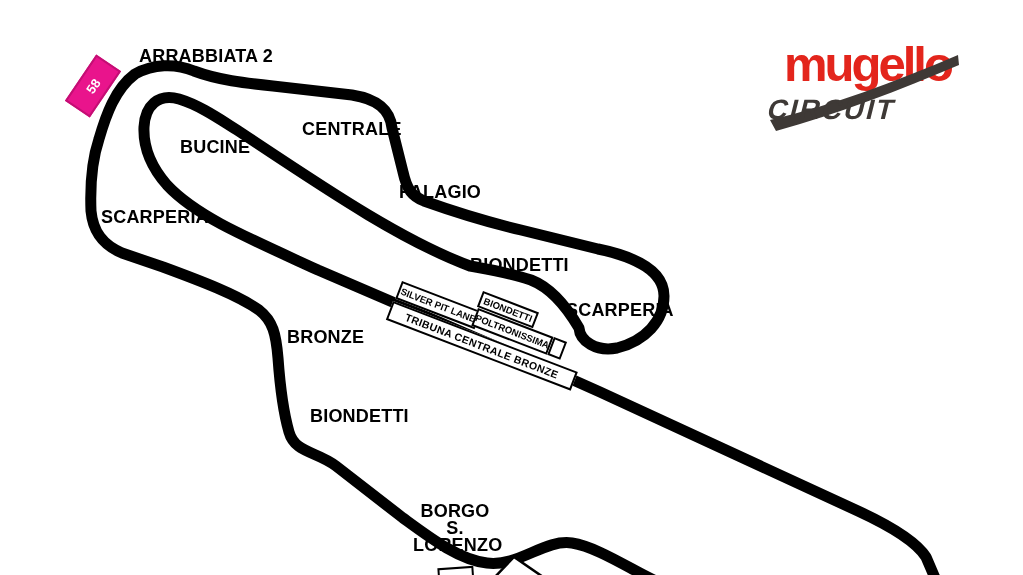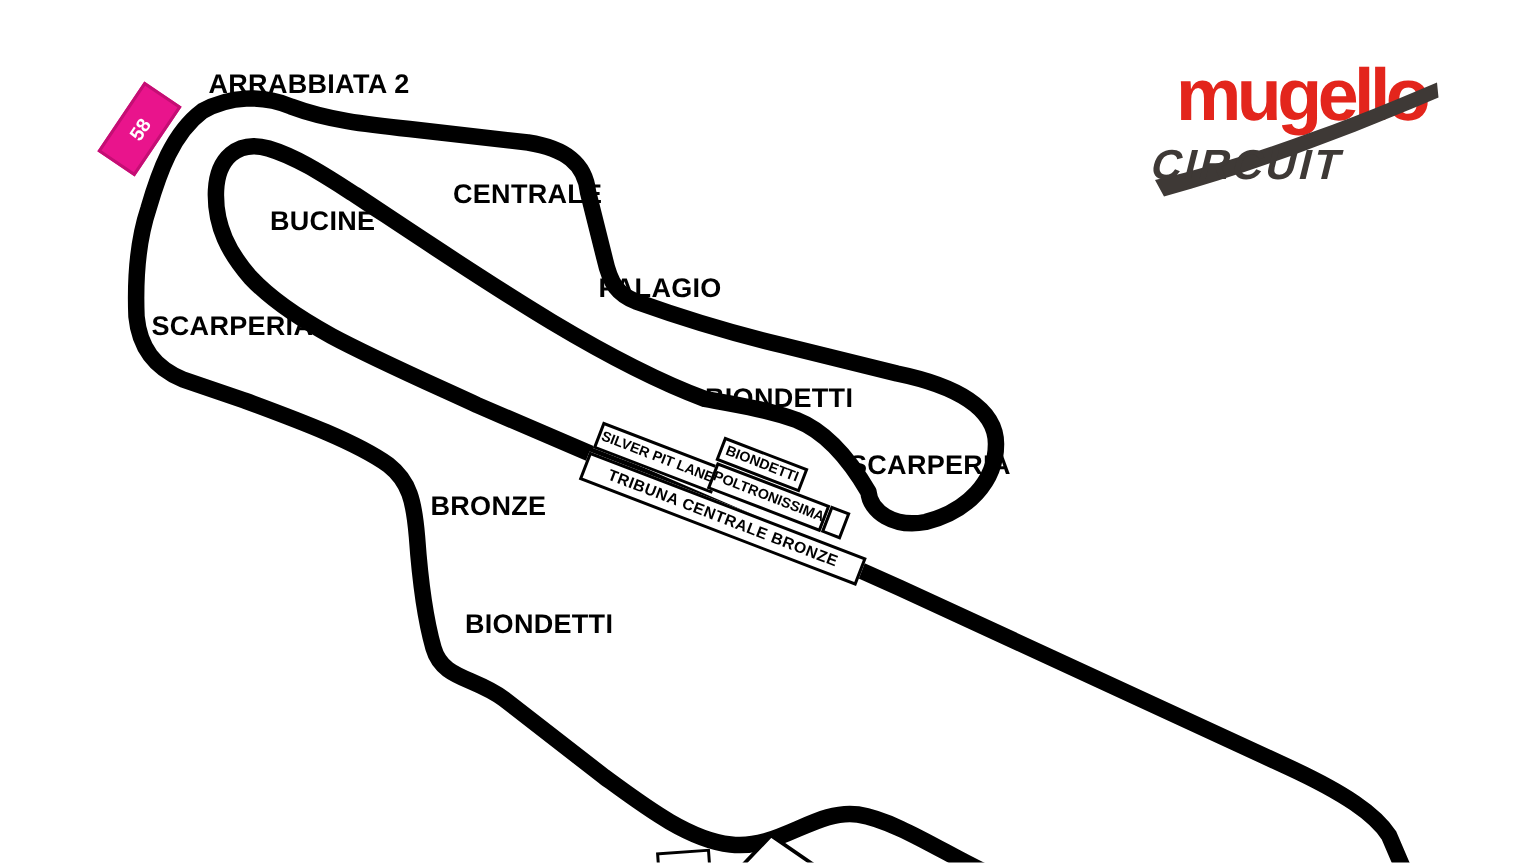--- a/index.html
+++ b/index.html
@@ -115,20 +115,24 @@
 
   <div class="corner-label" style="left:139px;top:46px">ARRABBIATA 2</div>
   <div class="corner-label" style="left:180px;top:137px">BUCINE</div>
   <div class="corner-label" style="left:302px;top:119px">CENTRALE</div>
   <div class="corner-label" style="left:399px;top:182px">PALAGIO</div>
   <div class="corner-label" style="left:101px;top:207px">SCARPERIA</div>
   <div class="corner-label" style="left:470px;top:255px">BIONDETTI</div>
   <div class="corner-label" style="left:566px;top:300px">SCARPERIA</div>
   <div class="corner-label" style="left:287px;top:327px">BRONZE</div>
   <div class="corner-label" style="left:310px;top:406px">BIONDETTI</div>
+  <div class="corner-label center2" style="left:413px;top:503px;width:84px">
+    <span>BORGO S.</span><br>
+    <span>LORENZO</span>
+  </div>
 
   <div class="stand stand-tribuna">TRIBUNA CENTRALE BRONZE</div>
   <div class="stand stand-silver">SILVER PIT LANE</div>
   <div class="stand stand-biondetti">BIONDETTI</div>
   <div class="stand stand-poltronissima">POLTRONISSIMA</div>
   <div class="stand stand-small"></div>
 
   <div class="logo">
     <div class="logo-brand">mugello</div>
     <svg class="logo-swoosh" width="230" height="100" viewBox="0 0 230 100">

